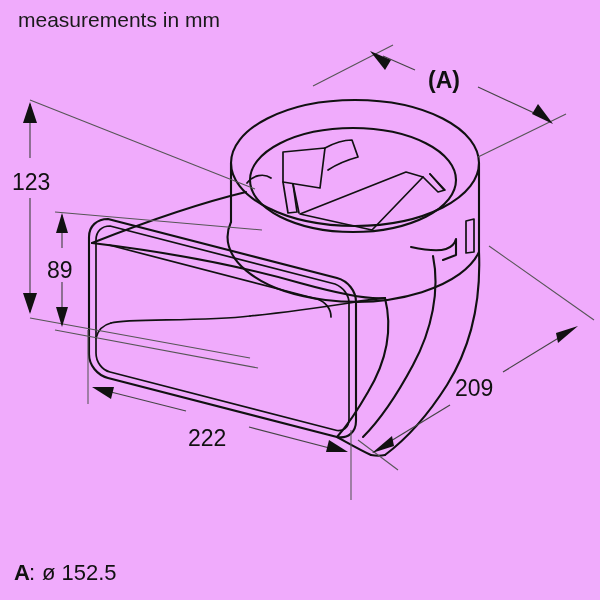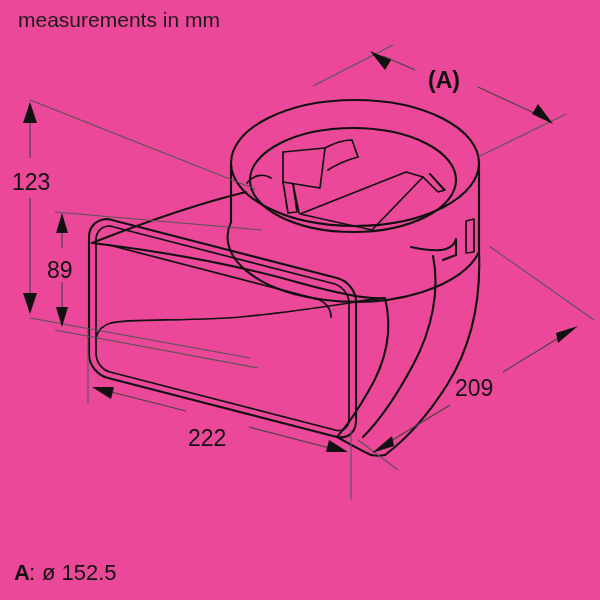--- a/index.html
+++ b/index.html
@@ -11,21 +11,21 @@
     width: 600px;
     height: 600px;
     overflow: hidden;
     font-family: "Liberation Sans", sans-serif;
     color: #000000;
   }
   #sheet {
     position: relative;
     width: 600px;
     height: 600px;
-    background: #ec4899;
+    background: #f0abfc;
   }
   #drawing-svg {
     position: absolute;
     left: 0;
     top: 0;
     width: 600px;
     height: 600px;
     display: block;
   }
   .note-text {

